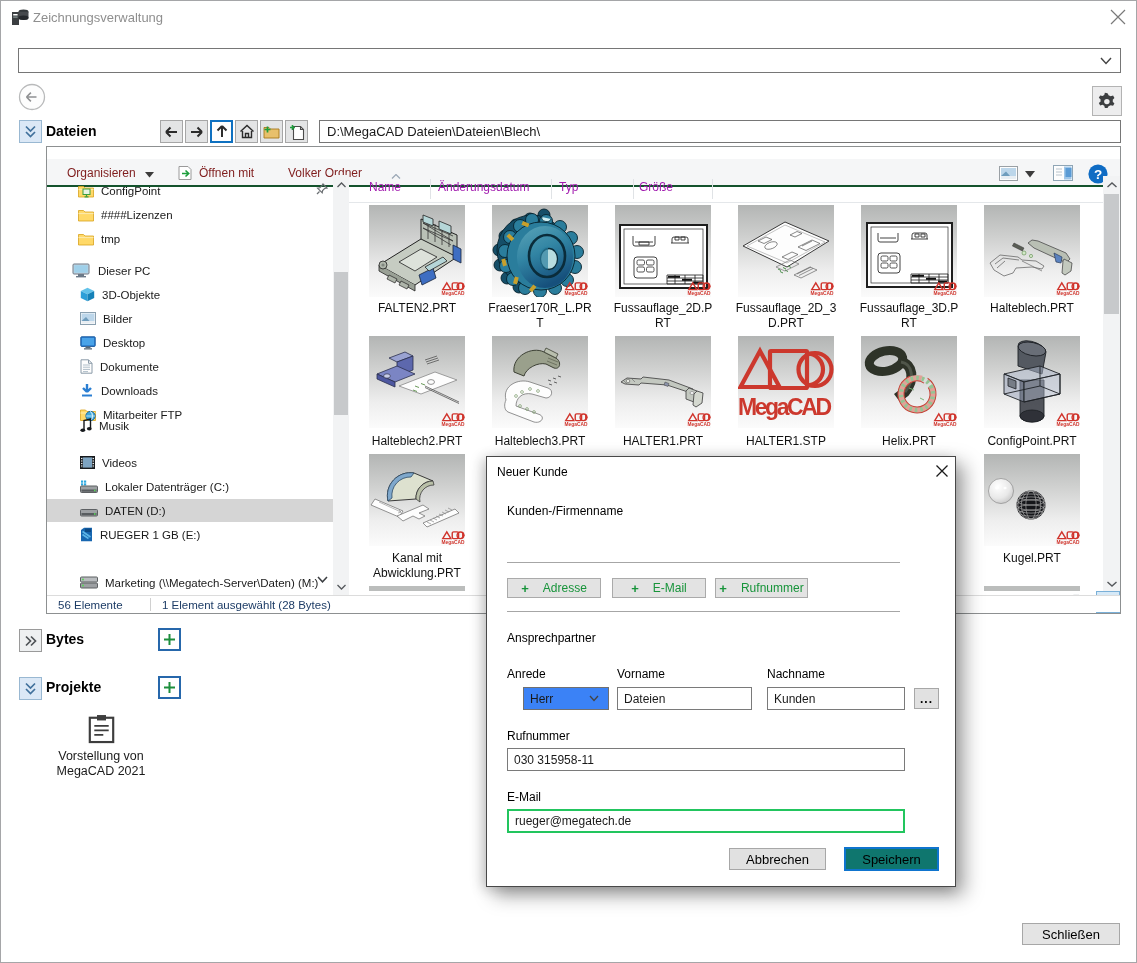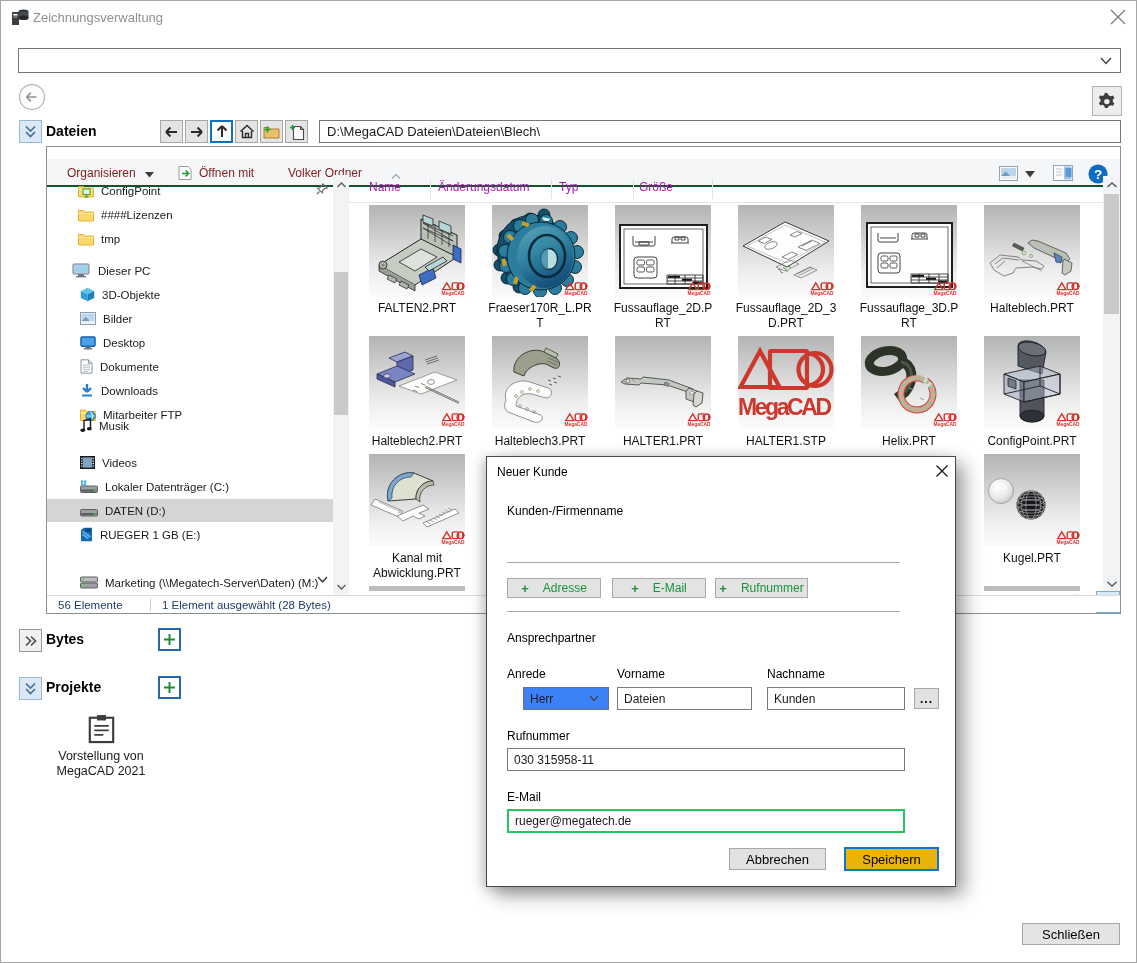--- a/index.html
+++ b/index.html
@@ -652,14 +652,14 @@
       <path d="M1,1 L5,5.5 L9,1" fill="none" stroke="#444" stroke-width="1.3"></path>
     </svg>
  <div class="inp" style="left:130px;top:230px;width:135px;height:23px">Dateien</div>
  <div class="inp" style="left:280px;top:230px;width:138px;height:23px">Kunden</div>
  <div class="dlgbtn" style="left:427px;top:231px;width:25px;height:21px;font-weight:bold;font-size:12px;letter-spacing:1px">...</div>
  <div class="lbl" style="left:20px;top:272px">Rufnummer</div>
  <div class="inp" style="left:20px;top:291px;width:398px;height:23px">030 315958-11</div>
  <div class="lbl" style="left:20px;top:333px">E-Mail</div>
  <div class="inp" style="left:20px;top:352px;width:398px;height:24px;border:2px solid #22c55e">rueger@megatech.de</div>
  <div class="dlgbtn" style="left:242px;top:391px;width:97px;height:22px">Abbrechen</div>
- <div class="dlgbtn" style="left:357px;top:390px;width:95px;height:24px;border:2px solid #0f74ce;background:#eab308">Speichern</div>
+ <div class="dlgbtn" style="left:357px;top:390px;width:95px;height:24px;border:2px solid #0f74ce;background:#0f766e">Speichern</div>
 </div>
 
 </body></html>

